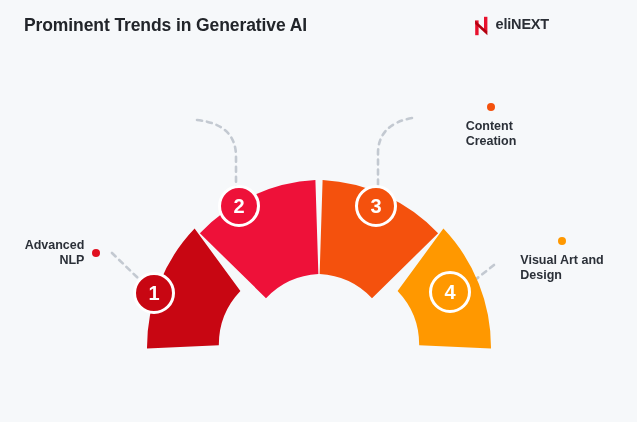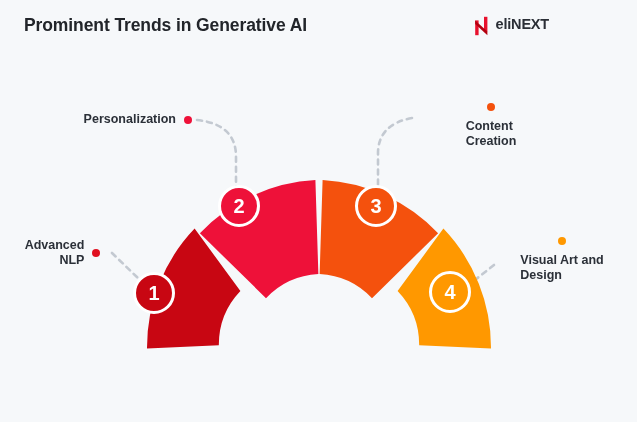--- a/index.html
+++ b/index.html
@@ -183,24 +183,20 @@
     <div class="step-badge" id="badge-4" style="background:#ff9800;">
       <span>4</span>
     </div>
 
     <div class="callout left" id="callout-1">
       <span class="callout-text">Advanced
 NLP</span>
       <span class="callout-dot" style="background:#e01020;"></span>
     </div>
 
-    <div class="callout left" id="callout-2">
-      <span class="callout-text">Personalization</span>
-      <span class="callout-dot" style="background:#ee1139;"></span>
-    </div>
 
     <div class="callout right" id="callout-3">
       <span class="callout-dot" style="background:#f4510d;"></span>
       <span class="callout-text">Content
 Creation</span>
     </div>
 
     <div class="callout right" id="callout-4">
       <span class="callout-dot" style="background:#ff9800;"></span>
       <span class="callout-text">Visual Art and

